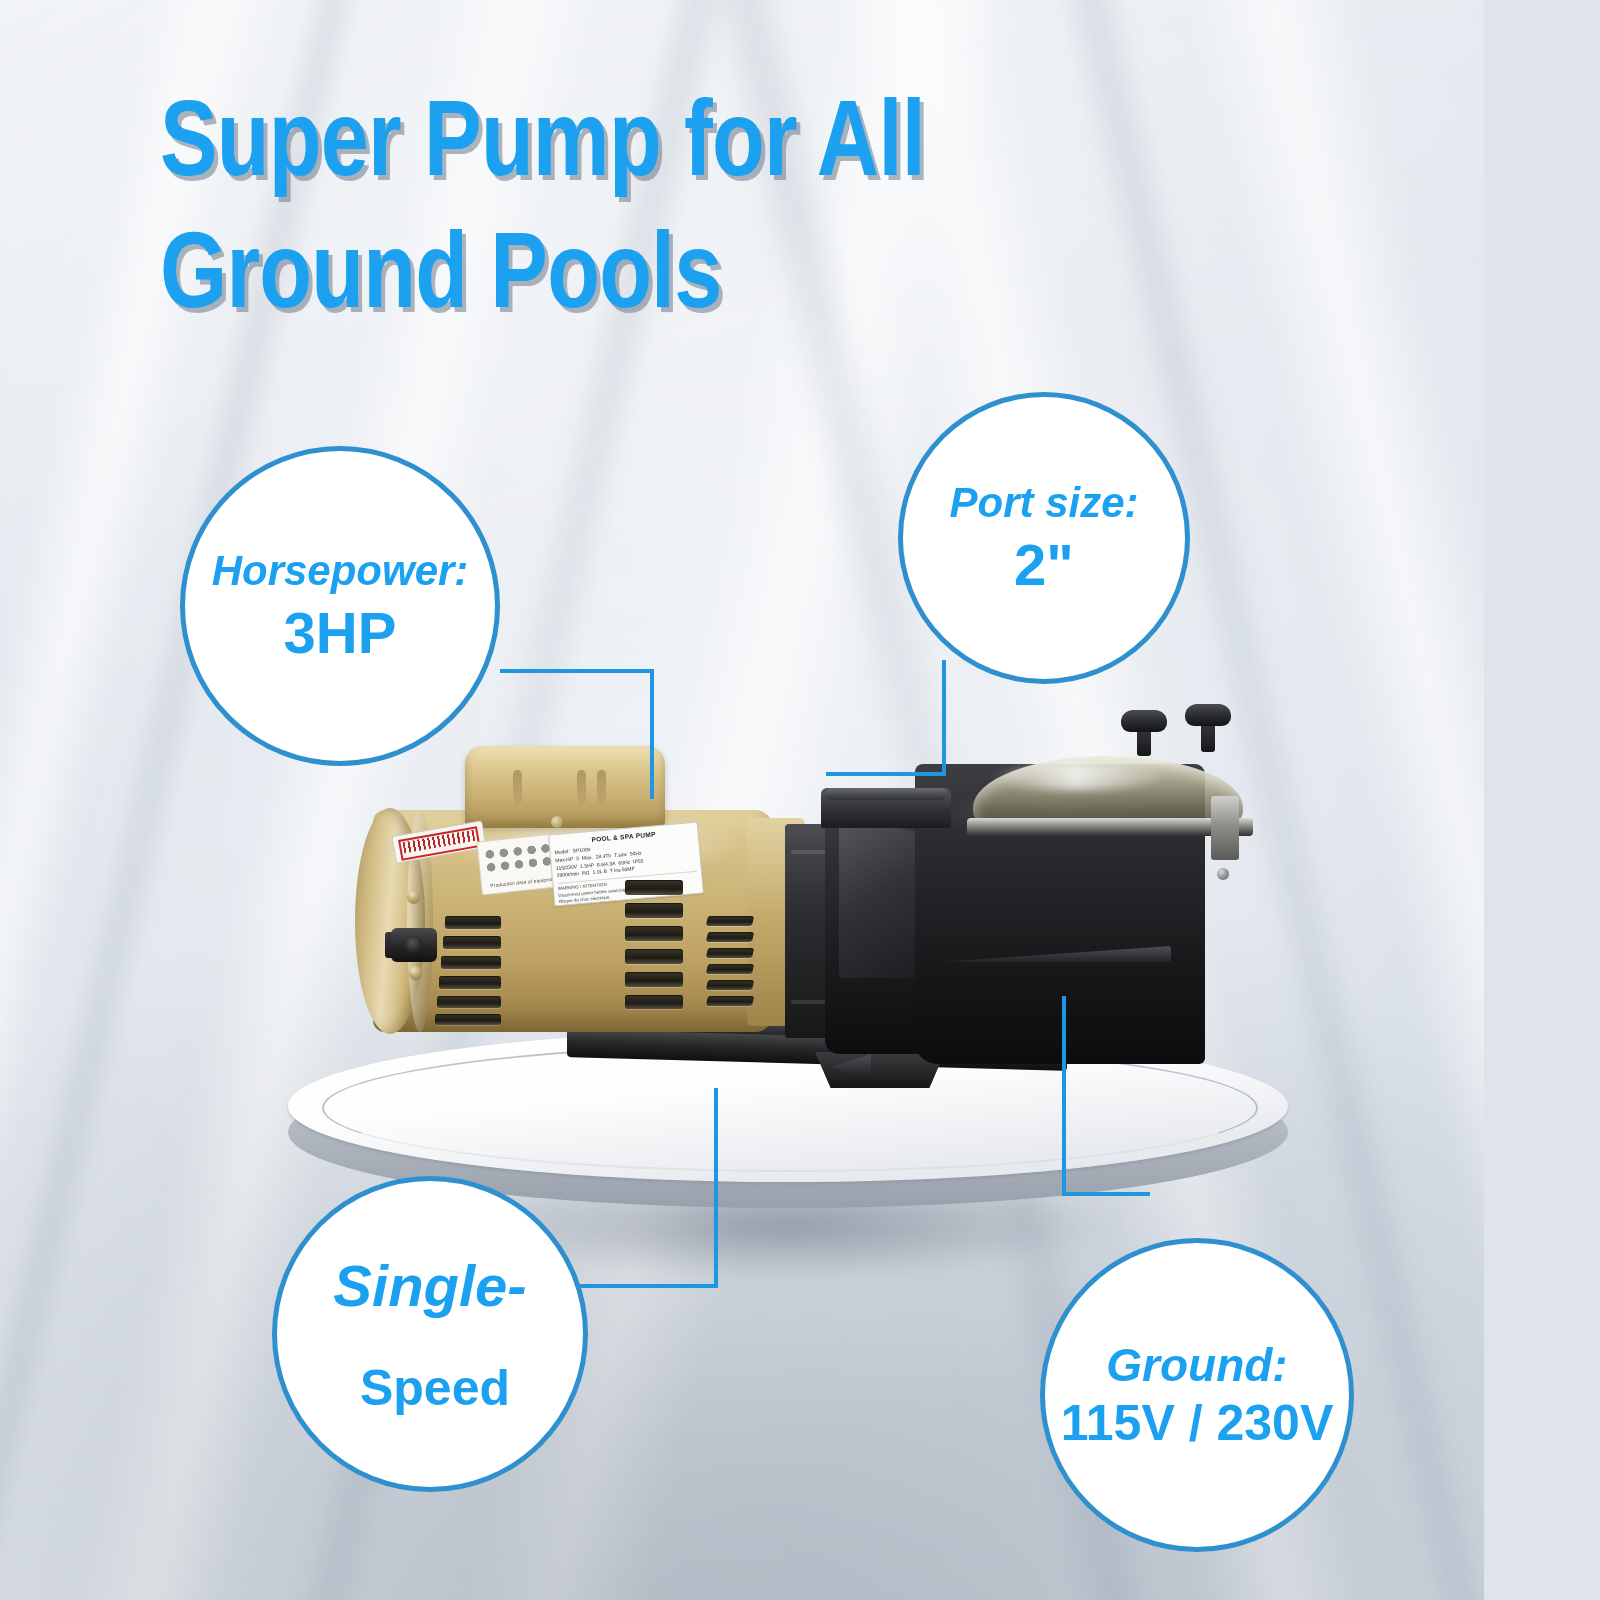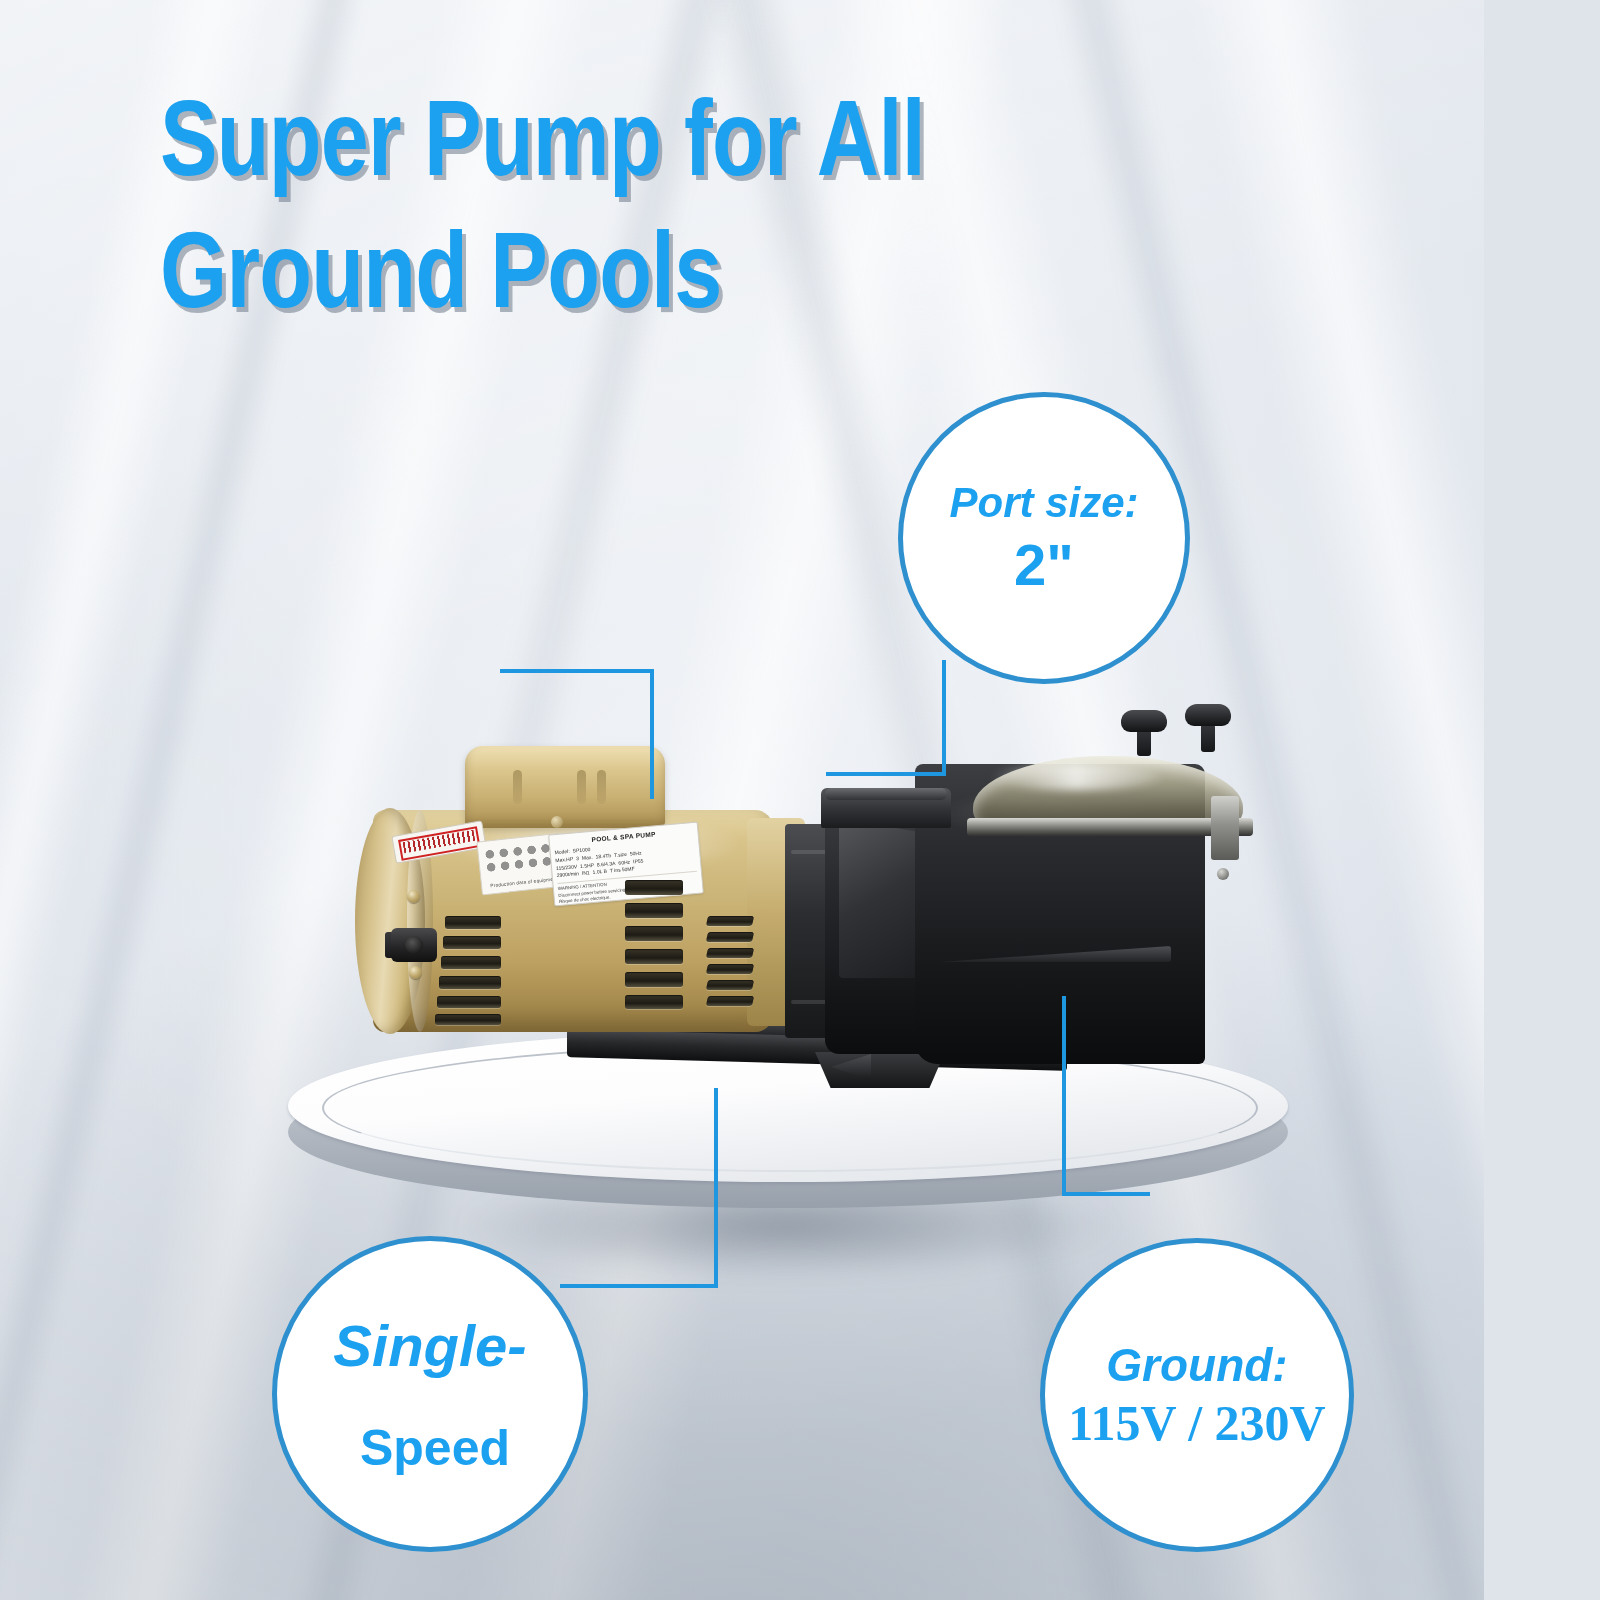--- a/index.html
+++ b/index.html
@@ -194,27 +194,27 @@
   .bub-line2{color:#1BA1EF;font-weight:700;white-space:nowrap;}
 
   #b-hp{left:180px;top:446px;width:320px;height:320px;}
   #b-hp .bub-line1{font-size:42px;}
   #b-hp .bub-line2{font-size:58px;margin-top:4px;}
 
   #b-port{left:898px;top:392px;width:292px;height:292px;}
   #b-port .bub-line1{font-size:42px;}
   #b-port .bub-line2{font-size:58px;margin-top:4px;}
 
-  #b-speed{left:272px;top:1236px;width:316px;height:316px;gap:44px;}
+  #b-speed{left:272px;top:1176px;width:316px;height:316px;gap:44px;}
   #b-speed .bub-line1{font-size:58px;}
   #b-speed .bub-line2{font-size:50px;margin-top:-4px;margin-left:10px;}
 
   #b-volt{left:1040px;top:1238px;width:314px;height:314px;overflow:visible;}
   #b-volt .bub-line1{font-size:46px;}
-  #b-volt .bub-line2{font-size:50px;margin-top:2px;font-family:Liberation Serif, serif;}
+  #b-volt .bub-line2{font-size:50px;margin-top:2px;}
 </style>
 </head>
 <body>
 
 <div id="stage">
 
   <div class="streaks">
     <div class="streak" style="left:-40px;width:120px;transform:rotate(13deg);"></div>
     <div class="streak d" style="left:110px;width:60px;transform:rotate(13deg);"></div>
     <div class="streak" style="left:250px;width:150px;transform:rotate(13deg);"></div>
@@ -363,20 +363,24 @@
 
   <div class="leader v" style="left:942px;top:660px;height:116px;"></div>
   <div class="leader h" style="left:826px;top:772px;width:120px;"></div>
 
   <div class="leader v" style="left:714px;top:1088px;height:200px;"></div>
   <div class="leader h" style="left:560px;top:1284px;width:158px;"></div>
 
   <div class="leader v" style="left:1062px;top:996px;height:200px;"></div>
   <div class="leader h" style="left:1062px;top:1192px;width:88px;"></div>
 
+  <div class="bubble" id="b-hp">
+    <div class="bub-line1">Horsepower:</div>
+    <div class="bub-line2">3HP</div>
+  </div>
 
   <div class="bubble" id="b-port">
     <div class="bub-line1">Port size:</div>
     <div class="bub-line2">2"</div>
   </div>
 
   <div class="bubble" id="b-speed">
     <div class="bub-line1">Single-</div>
     <div class="bub-line2">Speed</div>
   </div>

